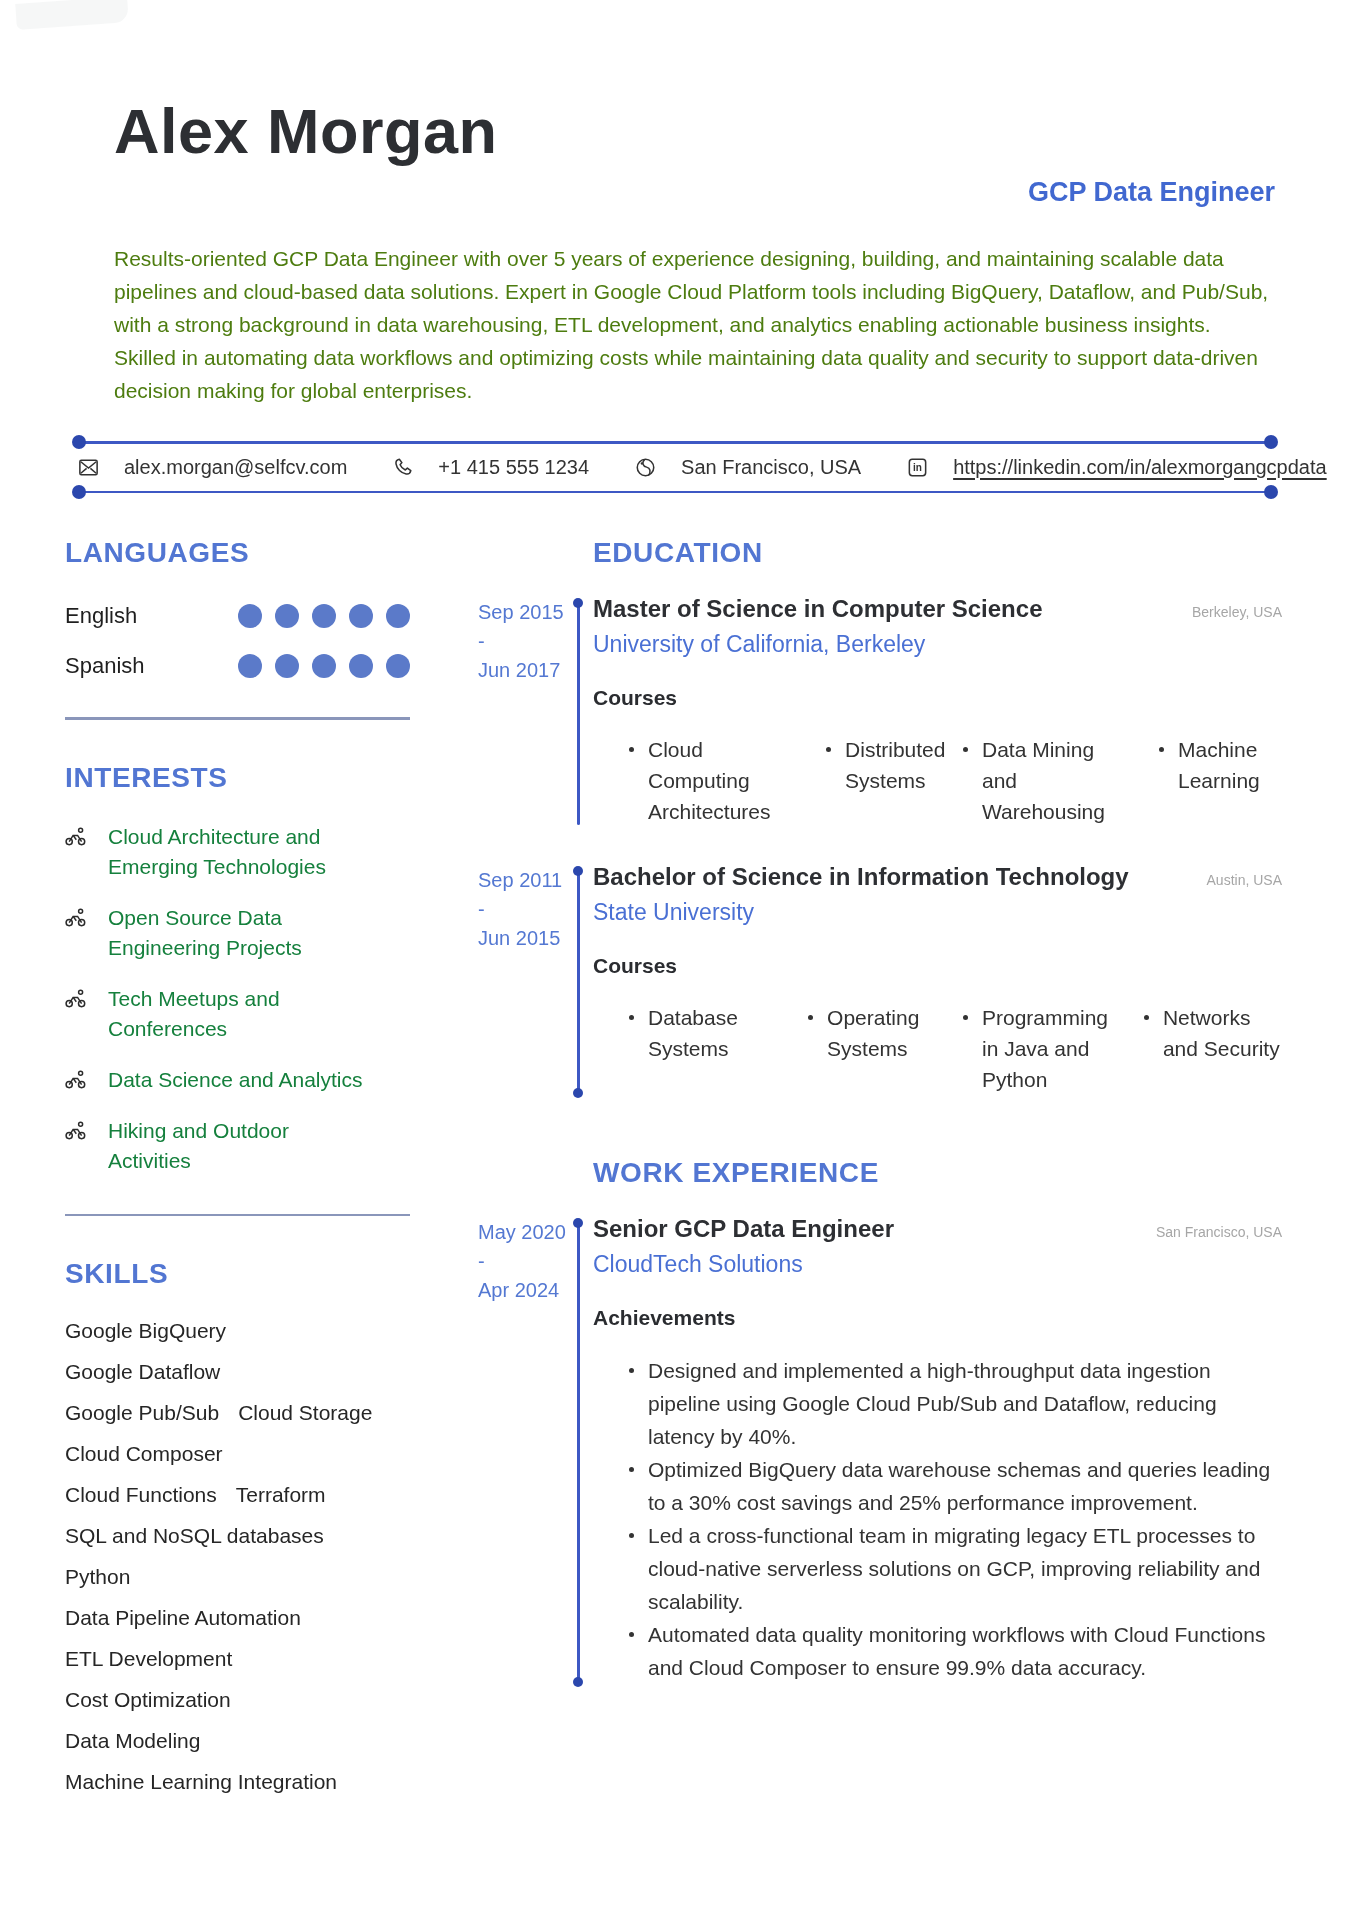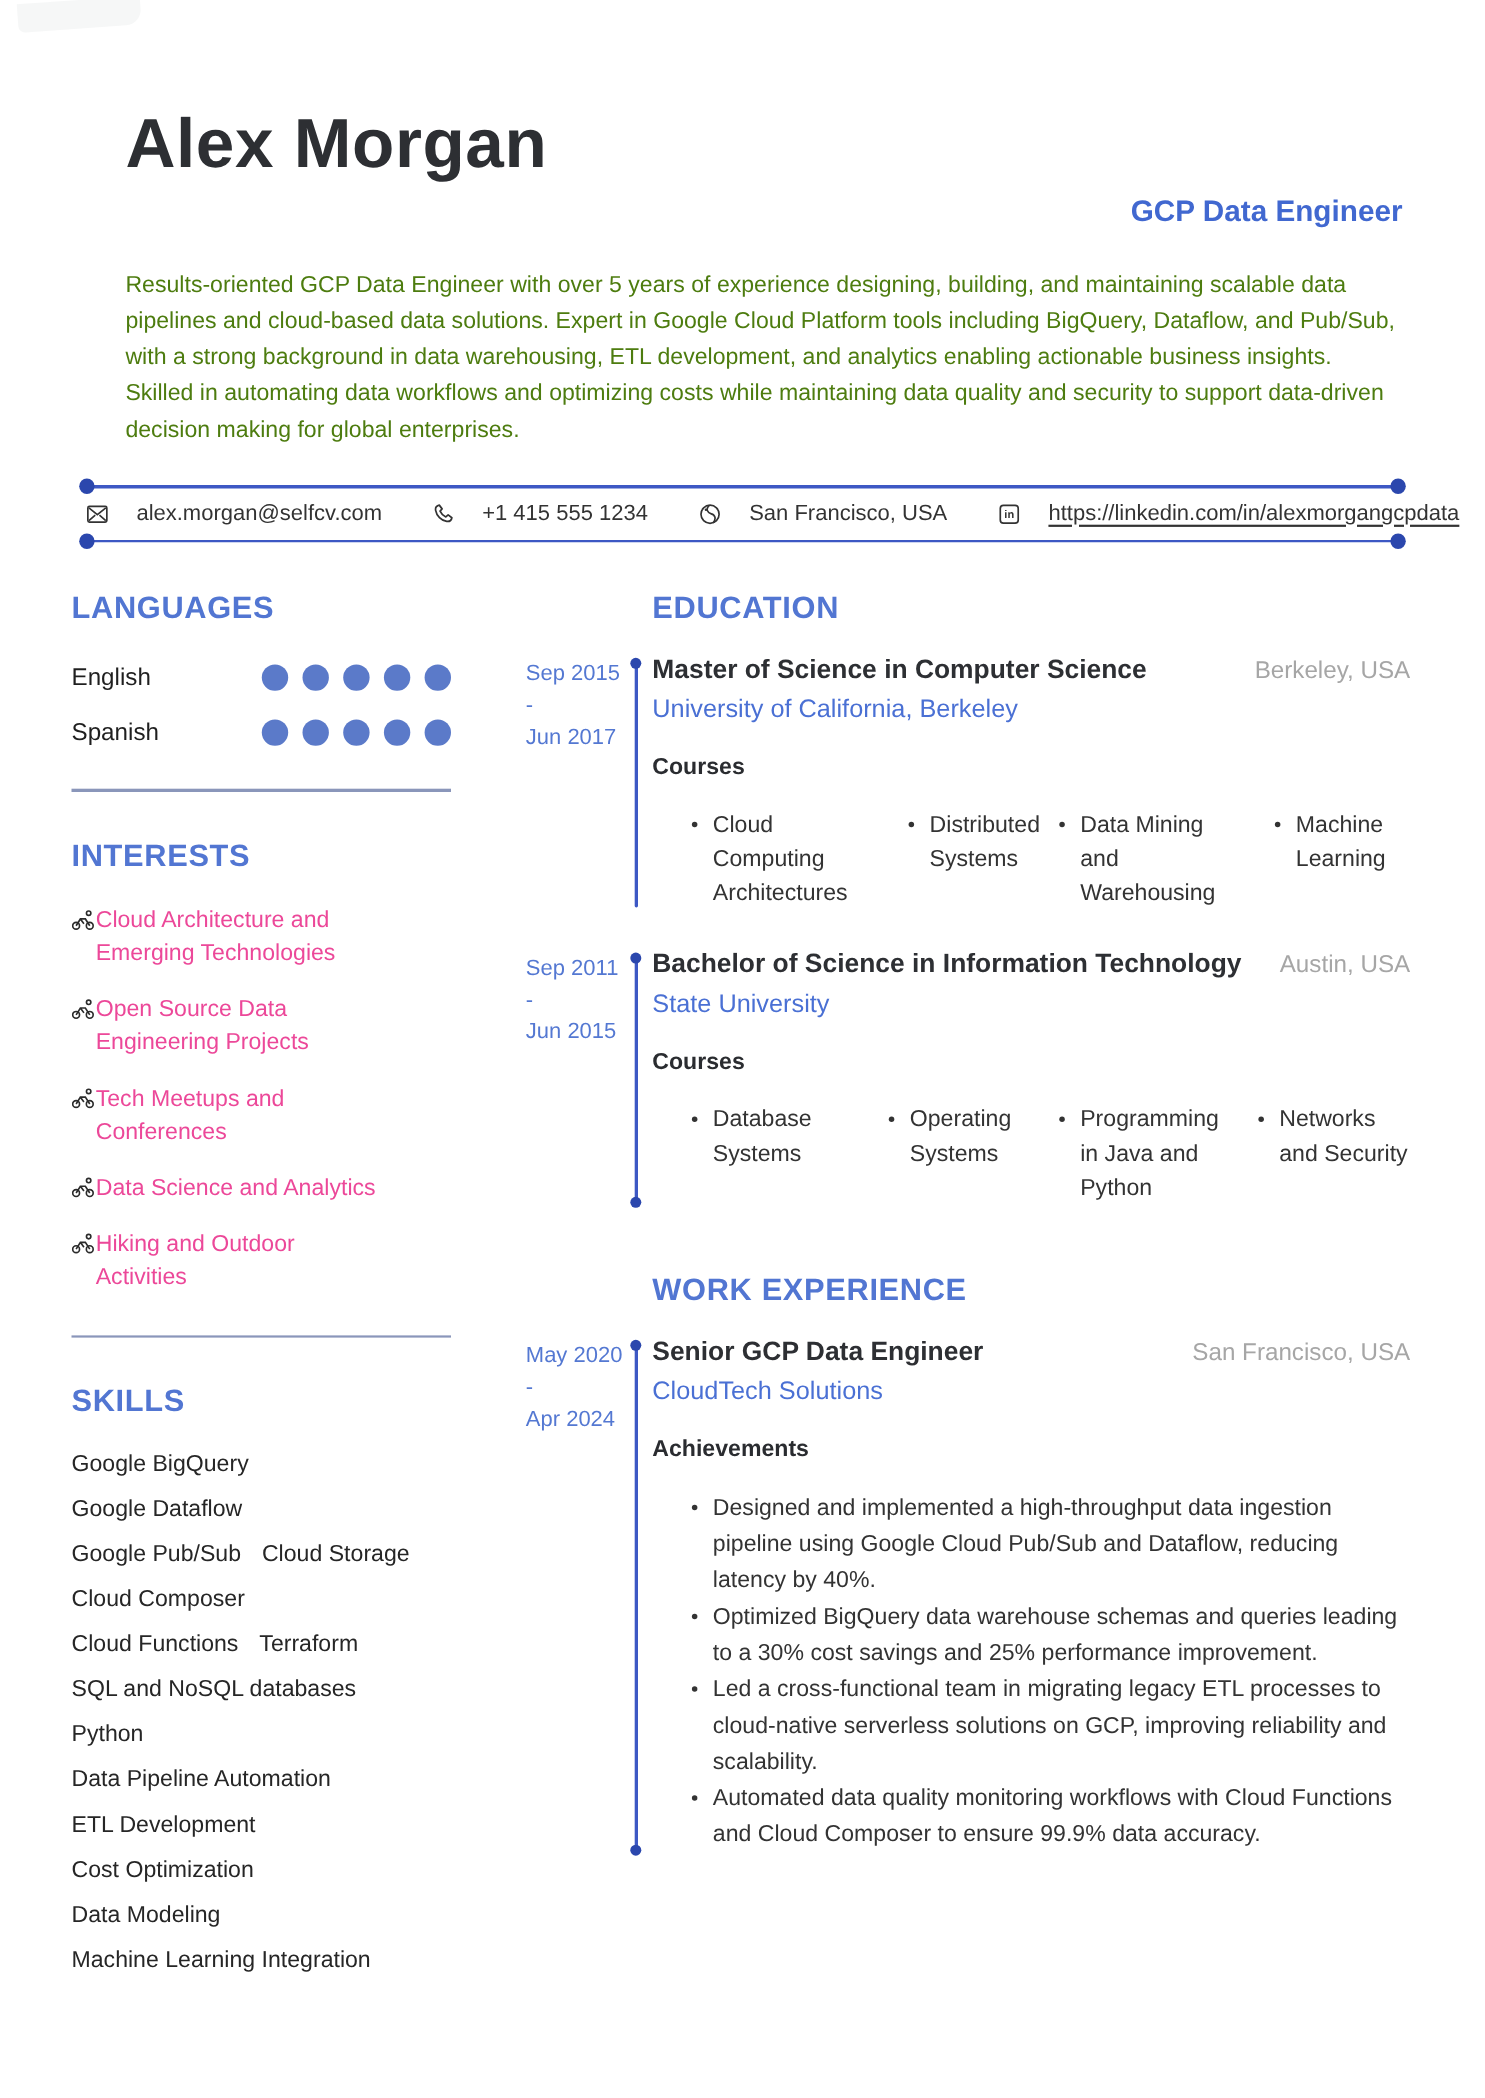--- a/index.html
+++ b/index.html
@@ -33,41 +33,41 @@
   .right-col{flex:1; margin-left:68px; padding-right:68px; min-width:0;}
   .sec{margin:0; font-size:28px; font-weight:800; letter-spacing:.6px; color:var(--accent-blue,#5276d2);}
 
   
   .lang-row{display:flex; align-items:center; margin-top:24px;}
   .lang-row:first-child{margin-top:34px;}
   .lang-name{font-size:22px; color:#1f1f1f;}
   .level-dots{margin-left:auto; display:flex; gap:13px;}
   .ldot{width:24px; height:24px; border-radius:50%; background:var(--dot-blue,#5b7ac9);}
   .divider{height:2.6px; background:var(--divider,#8a96ba); margin:38px 0 42px 0;}
-  .int-item{display:flex; gap:1px; margin-top:21px; font-size:21px; line-height:30px; color:#ec4899;}
+  .int-item{display:flex; gap:22px; margin-top:21px; font-size:21px; line-height:30px; color:#15803d;}
   .int-item:first-child{margin-top:28px;}
   .int-item svg{flex:none; margin-top:5px;}
   .int-item span{max-width:265px;}
   .skill-row{display:flex; gap:19px; margin-top:19px; font-size:21px; line-height:22px; color:#262626;}
   .skill-row:first-child{margin-top:30px;}
 
   
   .rc-head{margin-left:115px;}
   .work-head{margin-top:62px;}
   .entry{display:grid; grid-template-columns:99px 16px 1fr; margin-top:26px;}
   .entry + .entry{margin-top:36px;}
   .dates{font-size:20px; line-height:29px; color:var(--dates-blue,#5478d2); padding-top:3px;}
   .rail{position:relative;}
   .tline{position:absolute; left:0; top:8px; bottom:2px; width:2.6px; border-radius:2px; background:var(--timeline-blue,#3d58c4);}
   .tdot{position:absolute; left:1.3px; transform:translateX(-50%); width:10px; height:10px; border-radius:50%;
     background:var(--timeline-dot,#2b47ad);}
   .tdot.top{top:3px;} .tdot.bottom{bottom:-3px;}
   .ehead{display:flex; align-items:baseline;}
   .etitle{font-size:24px; font-weight:700; color:var(--heading-dark,#2d2f33);}
-  .eloc{margin-left:auto; font-size:22px; color:var(--loc-gray,#a6a6a6); font-weight:400; padding-left:20px; white-space:nowrap;}
+  .eloc{margin-left:auto; font-size:14px; color:var(--loc-gray,#a6a6a6); font-weight:400; padding-left:20px; white-space:nowrap;}
   .eorg{margin-top:8px; font-size:23px; color:var(--link-blue,#4a70d4);}
   .elabel{margin-top:28px; font-size:21px; font-weight:700; color:#2a2c30;}
   .courses{display:grid; grid-template-columns:334px 1fr; padding-left:36px; margin-top:24px;}
   .ccol{display:flex; flex-direction:row; gap:26px;}
   .course{display:flex; gap:14px; font-size:21px; line-height:31px; color:#333;}
   .course .b{flex:none; width:5px; height:5px; border-radius:50%; background:#333; margin-top:13px;}
   .course span{max-width:238px;}
   .achv{padding-left:36px; margin-top:24px;}
   .ach{display:flex; gap:14px; font-size:21px; line-height:33px; color:#333; }
   .ach:first-child{margin-top:0;}

